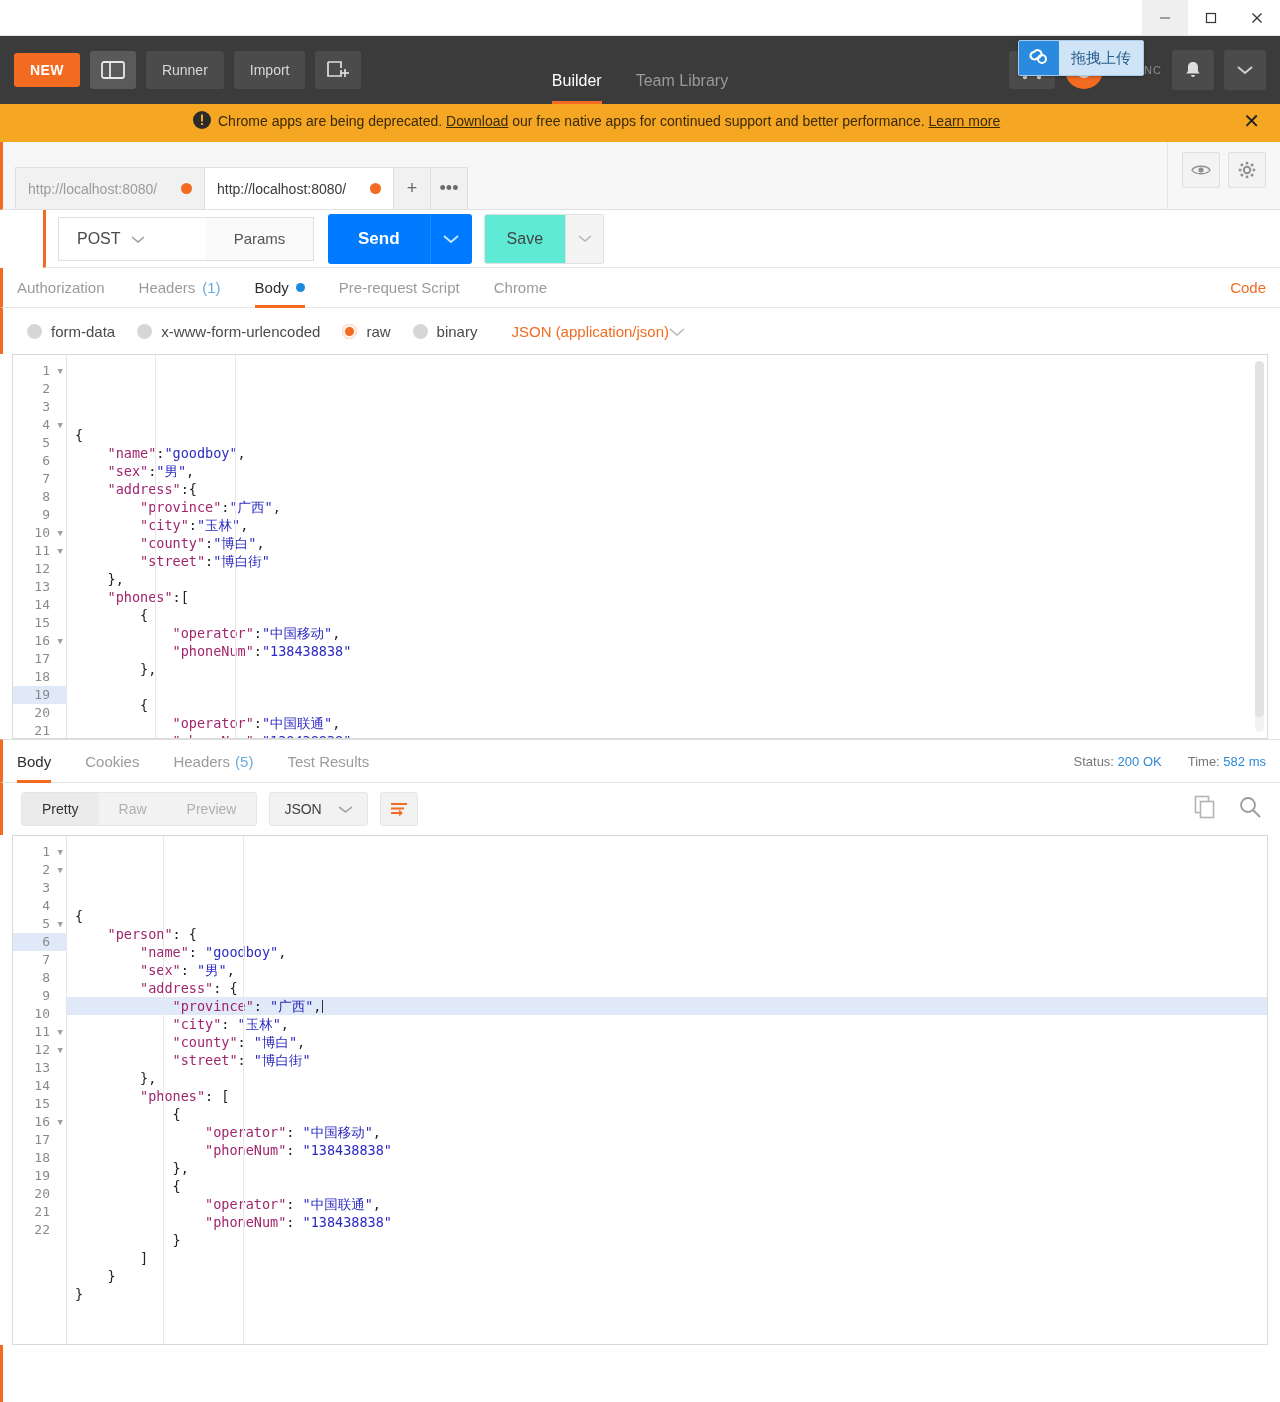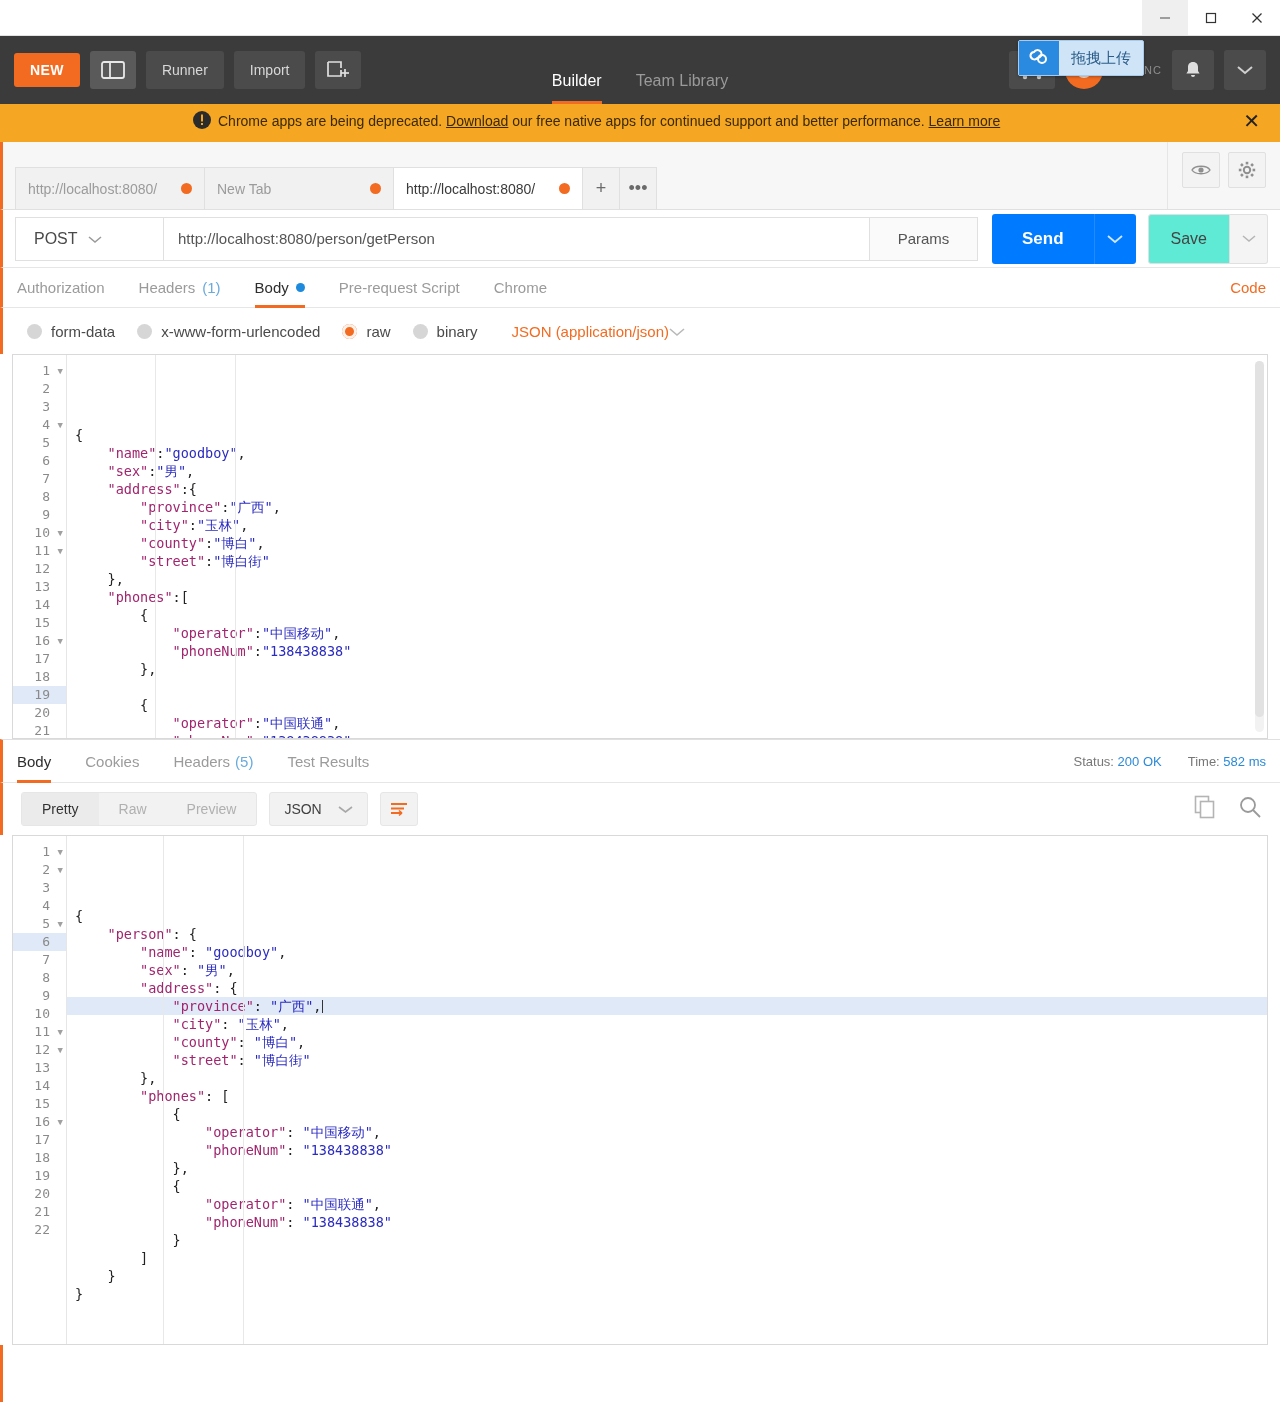--- a/index.html
+++ b/index.html
@@ -138,20 +138,21 @@
   .env-icon-btn {
     width: 38px; height: 36px; background: #f3f3f3; border: 1px solid #e0e0e0;
     display: flex; align-items: center; justify-content: center; border-radius: 2px;
   }
 
   
   .urlbar {
     height: 58px; display: flex; align-items: center; padding: 0 12px;
     border-bottom: 1px solid #e6e6e6; border-left: 3px solid #f26b21;
     background: #fff;
+    margin-left: 43px;
   }
   .method-box {
     width: 148px; height: 44px; border: 1px solid #e0e0e0; border-right: none;
     display: flex; align-items: center; gap: 10px; padding: 0 18px;
     font-size: 16px; color: #4a4a4a; background: #fff;
   }
   .url-input {
     flex: 1; height: 44px; border: 1px solid #e0e0e0;
     display: flex; align-items: center; padding: 0 14px;
     font-size: 15px; color: #555; background: #fff;
@@ -410,24 +411,20 @@
       </svg>
     </span>
     <span class="txt"><span>Chrome apps are being deprecated. </span><a href="#">Download</a><span> our free native apps for continued support and better performance. </span><a href="#">Learn more</a></span>
     <span class="close">✕</span>
   </div>
 
   <div class="tabs-row">
     <div class="tabs-strip">
       <div class="req-tab">
         <span>http://localhost:8080/</span>
-        <span class="dot-orange"></span>
-      </div>
-      <div class="req-tab">
-        <span>New Tab</span>
         <span class="dot-orange"></span>
       </div>
       <div class="req-tab active">
         <span>http://localhost:8080/</span>
         <span class="dot-orange"></span>
       </div>
       <div class="tab-plus">+</div>
       <div class="tab-dots">•••</div>
     </div>
     <div class="env-area">
@@ -456,23 +453,20 @@
   </div>
 
   <div class="urlbar">
     <div class="method-box">
       <span>POST</span>
       <span>
         <svg width="14" height="9" viewBox="0 0 14 9">
             <path d="M1 2 L7 7 L13 2" fill="none" stroke="#9a9a9a" stroke-width="1.5"></path>
           </svg>
       </span>
-    </div>
-    <div class="url-input">
-      <span>http://localhost:8080/person/getPerson</span>
     </div>
     <div class="params-btn">Params</div>
     <div class="send-group">
       <div class="send-btn">Send</div>
       <div class="send-caret">
         <svg width="16" height="10" viewBox="0 0 16 10">
             <path d="M1 2 L8 8 L15 2" fill="none" stroke="#cfe6ff" stroke-width="1.8"></path>
           </svg>
       </div>
     </div>

